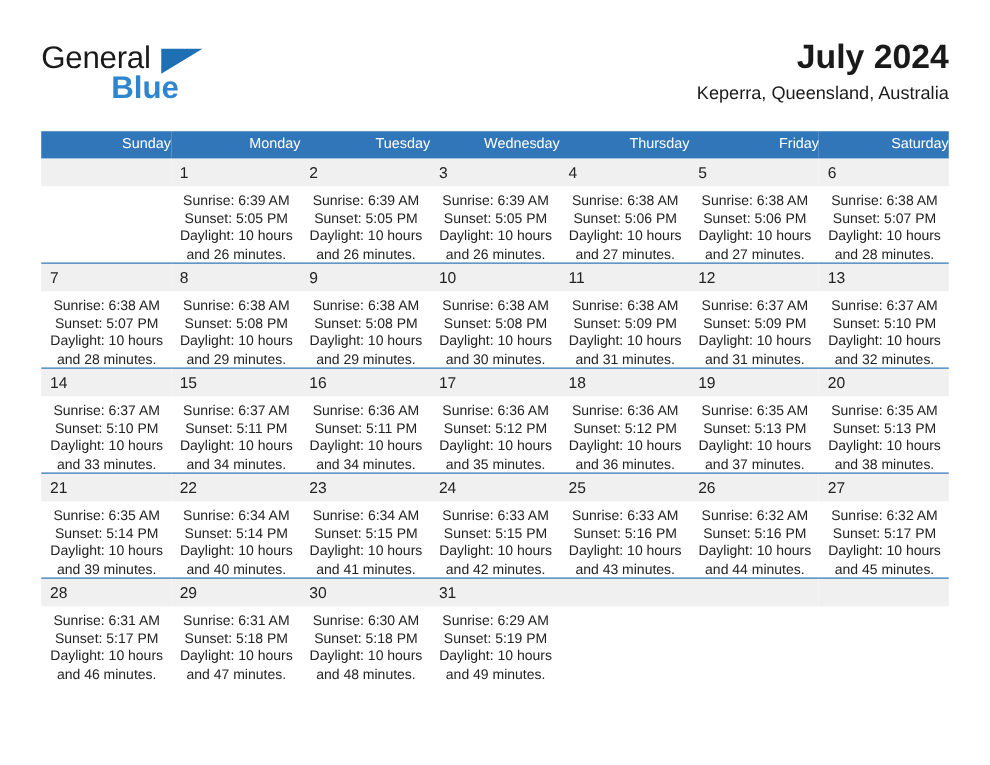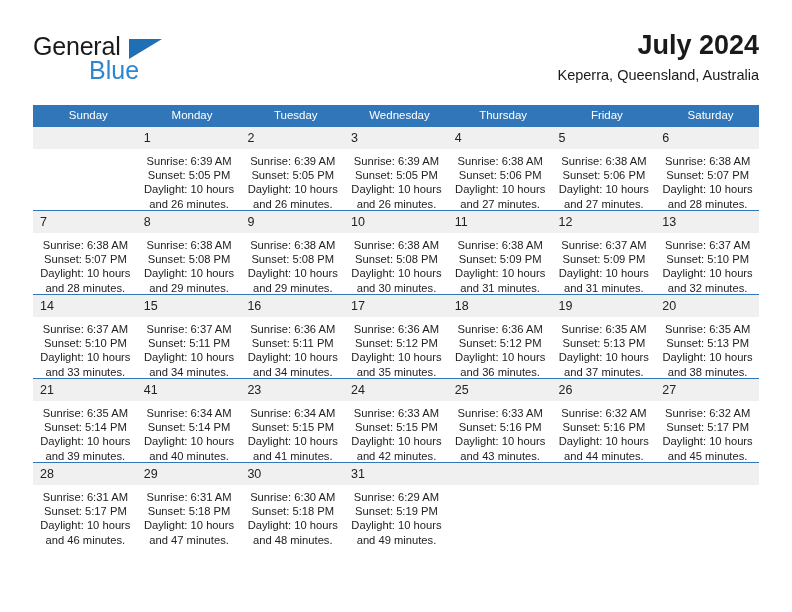--- a/index.html
+++ b/index.html
@@ -56,21 +56,21 @@
     border-left: 33px solid #1f6fb4;
     border-bottom: 20px solid transparent;
   }
   .brand-blue {
     position: absolute;
     left: 56px;
     top: 24px;
     font-size: 25px;
     line-height: 28px;
     color: #2f86d0;
-    font-weight: 400;
+    font-weight: 700;
   }
 
   .titles {
     position: absolute;
     right: 0;
     top: 0;
     text-align: right;
   }
   .month-title {
     font-size: 27px;
@@ -95,21 +95,21 @@
     top: 105px;
     width: 726px;
     border-collapse: collapse;
     table-layout: fixed;
   }
   .cal th {
     background: #3176b8;
     color: #ffffff;
     font-size: 11.5px;
     font-weight: normal;
-    text-align: center;
+    text-align: right;
     padding: 4px 0 5px 7px;
     height: 13px;
     line-height: 13px;
     border: none;
   }
   .cal td {
     vertical-align: top;
     padding: 0;
     border: none;
     width: 103.71px;
@@ -422,21 +422,21 @@
               <div class="info">
                 <div>Sunrise: 6:35 AM</div>
                 <div>Sunset: 5:14 PM</div>
                 <div>Daylight: 10 hours</div>
                 <div>and 39 minutes.</div>
               </div>
             </div>
           </td>
           <td>
             <div class="cell">
-              <div class="daynum">41</div>
+              <div class="daynum">22</div>
               <div class="info">
                 <div>Sunrise: 6:34 AM</div>
                 <div>Sunset: 5:14 PM</div>
                 <div>Daylight: 10 hours</div>
                 <div>and 40 minutes.</div>
               </div>
             </div>
           </td>
           <td>
             <div class="cell">

